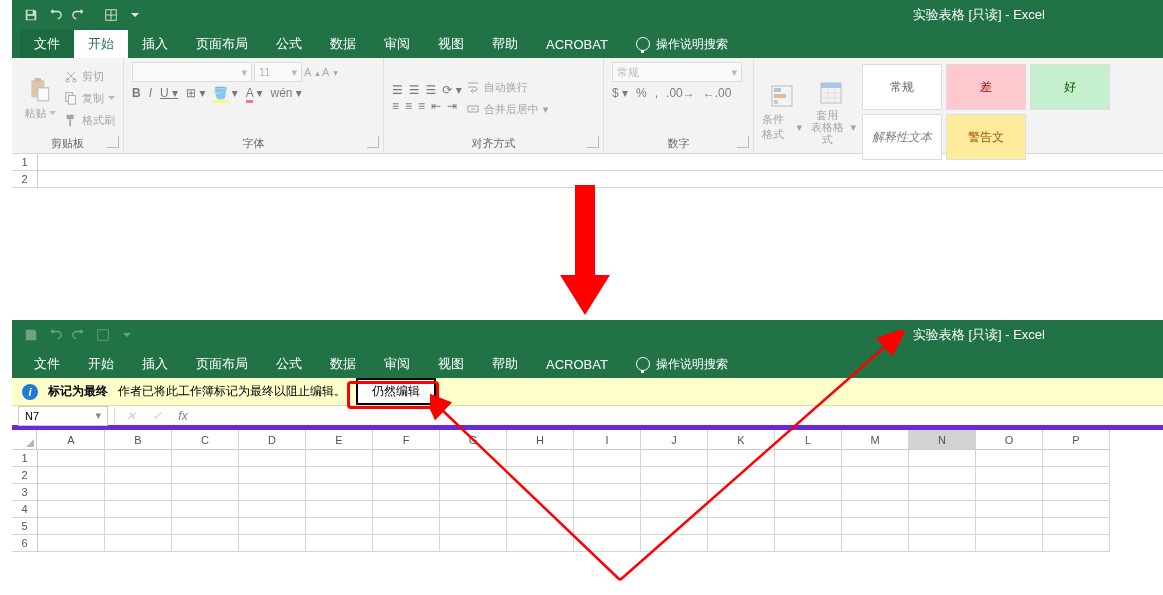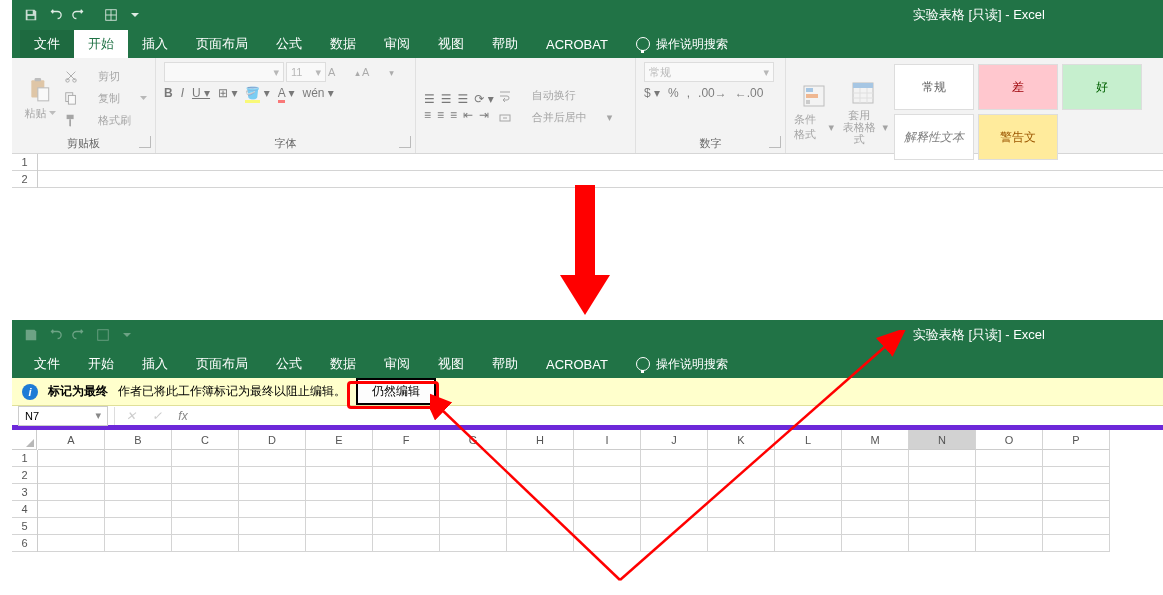--- a/index.html
+++ b/index.html
@@ -27,24 +27,24 @@
     .ribbon { background: #f3f3f3; border-bottom: 1px solid #d6d6d6; height: 96px; display: flex; }
     .group { border-right: 1px solid #e0e0e0; padding: 4px 8px 2px; display: flex; flex-direction: column; }
     .group-body { flex: 1; display: flex; gap: 4px; }
     .group-label { text-align: center; font-size: 11px; color: #666; padding-top: 2px; position: relative; }
     .group-launcher { position: absolute; right: -4px; top: 2px; width: 12px; height: 12px; border: 1px solid #bbb; border-left: none; border-top: none; }
     
     .big-btn { display: flex; flex-direction: column; align-items: center; justify-content: center; width: 40px; gap: 2px; opacity: 0.5; cursor: pointer; }
     .big-btn-icon { width: 30px; height: 28px; display: flex; align-items: center; justify-content: center; }
     .big-btn-label { font-size: 11px; color: #555; display: flex; align-items: center; gap: 2px; }
     .small-rows { display: flex; flex-direction: column; gap: 2px; justify-content: center; }
-    .small-row { display: flex; align-items: center; gap: 20px; font-size: 11px; color: #666; opacity: 0.55; height: 20px; cursor: pointer; }
+    .small-row { display: flex; align-items: center; gap: 4px; font-size: 11px; color: #666; opacity: 0.55; height: 20px; cursor: pointer; }
     .combo { border: 1px solid #ccc; background: #fff; height: 20px; display: flex; align-items: center; padding: 0 4px; font-size: 11px; color: #888; opacity: 0.55; }
     .combo.font { width: 120px; }
-    .combo.size { width: 40px; }
+    .combo.size { width: 48px; }
     .dd { margin-left: auto; }
     
     .style-box { width: 80px; height: 46px; border: 1px solid #ddd; display: flex; align-items: center; justify-content: center; font-size: 12px; margin: 2px; }
     .style-box.normal { background: #fff; color: #666; }
     .style-box.bad { background: #ffc7ce; color: #9c0006; }
     .style-box.good { background: #c6efce; color: #006100; }
     .style-box.check { background: #a5a5a5; color: #fff; }
     .style-box.explain { background: #fff; color: #7f7f7f; font-style: italic; }
     .style-box.warn { background: #ffeb9c; color: #9c5700; }
 
@@ -229,20 +229,21 @@
                 <path stroke="#666" fill="none" d="M2 3h10M2 7h7a2 2 0 0 1 0 4H6m1-2-2 2 2 2"></path>
               </svg>
               <span>自动换行</span>
             </div>
           <div class="small-row"><svg width="14" height="14">
                 <rect x="2" y="4" width="10" height="6" fill="none" stroke="#666"></rect>
                 <path stroke="#666" d="M5 7h4"></path>
               </svg><span>合并后居中</span> ▾</div>
         </div>
       </div>
+      <div class="group-label"><span>对齐方式</span><span class="group-launcher"></span></div>
     </div>
 
     <div class="group" style="width:150px">
       <div class="group-body" style="flex-direction:column;gap:4px">
         <div class="combo" style="width:130px">
             <span>常规</span>
             <span class="dd">▾</span>
           </div>
         <div style="display:flex;gap:8px;opacity:0.5">
           <span>$ ▾</span>

